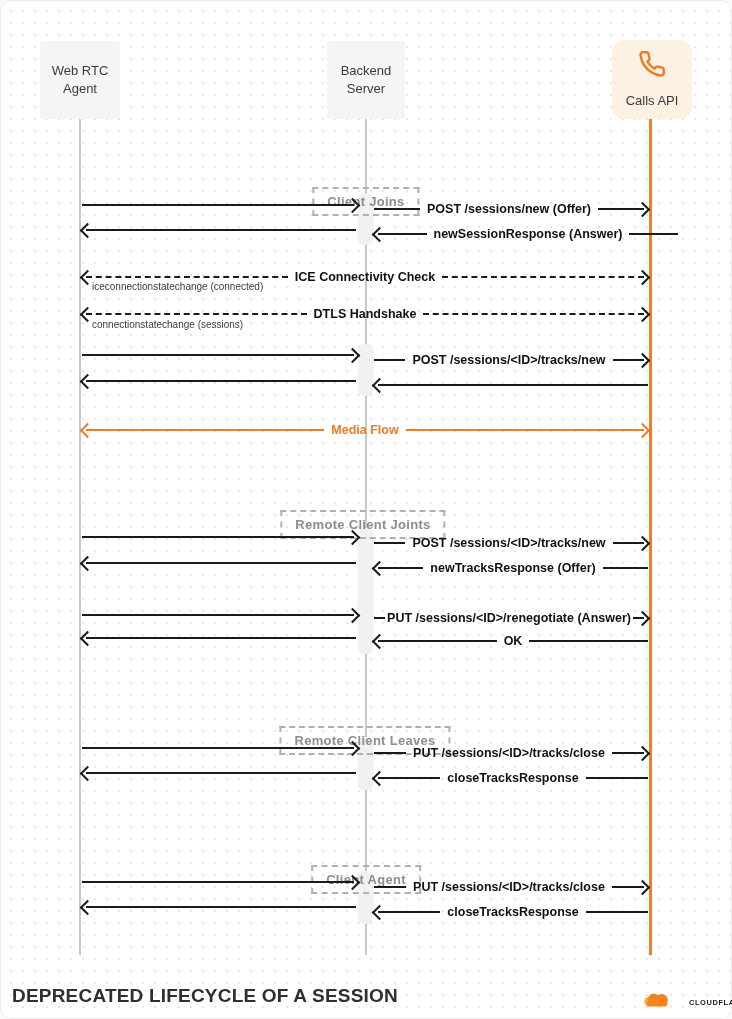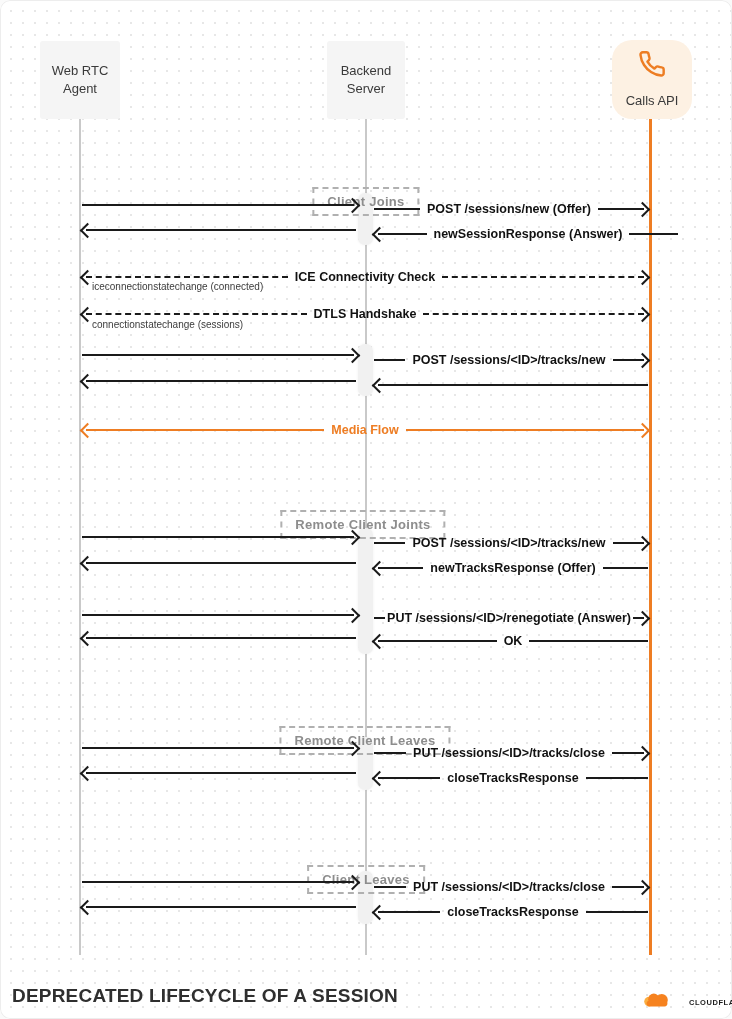--- a/index.html
+++ b/index.html
@@ -9,21 +9,21 @@
     background-image:radial-gradient(circle,#e7e7e7 1px,transparent 1.3px);
     background-size:12px 12px;background-position:5px 5px;
     border-radius:10px;box-shadow:inset 0 0 0 1px #ededed;
     font-family:"Liberation Sans",sans-serif;
   }
   .lifeline{position:absolute;width:2px;top:119px;height:836px;background:#c9c9c9;}
   .lifeline.orange{width:3px;background:#ee7d23;}
   .act{position:absolute;left:358px;width:15px;background:#f1f1f1;border-radius:7px;box-shadow:0 0 3px rgba(0,0,0,0.06);}
   .actor{position:absolute;display:flex;flex-direction:column;align-items:center;justify-content:center;
     background:#f5f5f5;border-radius:3px;font-size:13px;font-weight:400;color:#3a3a3a;line-height:1.35;text-align:center;}
-  .actor.calls{background:#fdf1e3;border-radius:20px;}
+  .actor.calls{background:#fdf1e3;border-radius:12px;}
   .actor.calls .cap-label{margin-top:9px;}
   .msg{position:absolute;display:flex;align-items:center;height:16px;}
   .seg{flex:1 1 auto;min-width:4px;height:0;border-top:2.5px solid #1a1a1a;}
   .seg.dash{border-top-style:dashed;}
   .chev{flex:0 0 9px;width:9px;height:9px;border-top:2.5px solid #1a1a1a;border-right:2.5px solid #1a1a1a;}
   .chev.r{transform:rotate(45deg);margin-left:-7px;}
   .chev.l{transform:rotate(-135deg);margin-right:-7px;}
   .lbl{font-size:12.5px;font-weight:700;color:#111;padding:0 7px;white-space:nowrap;line-height:16px;}
   .msg.orange .seg{border-color:#ee7d23;}
   .msg.orange .chev{border-color:#ee7d23;}
@@ -196,21 +196,21 @@
     <i class="chev l"></i>
       <i class="seg"></i>
   </div>
   <div class="msg" style="left:374px;top:770px;width:274px">
     <i class="chev l"></i>
       <i class="seg"></i>
       <span class="lbl">closeTracksResponse</span>
       <i class="seg"></i>
   </div>
 
-  <div class="section" style="left:366px;top:819px">Client Leaves</div>
+  <div class="section" style="left:366px;top:819px">Client Agent</div>
 
   <div class="msg" style="left:82px;top:874px;width:276px">
     <i class="seg"></i>
       <i class="chev r"></i>
   </div>
   <div class="msg" style="left:374px;top:879px;width:274px">
     <i class="seg"></i>
       <span class="lbl">PUT /sessions/&lt;ID&gt;/tracks/close</span>
       <i class="seg"></i>
       <i class="chev r"></i>

